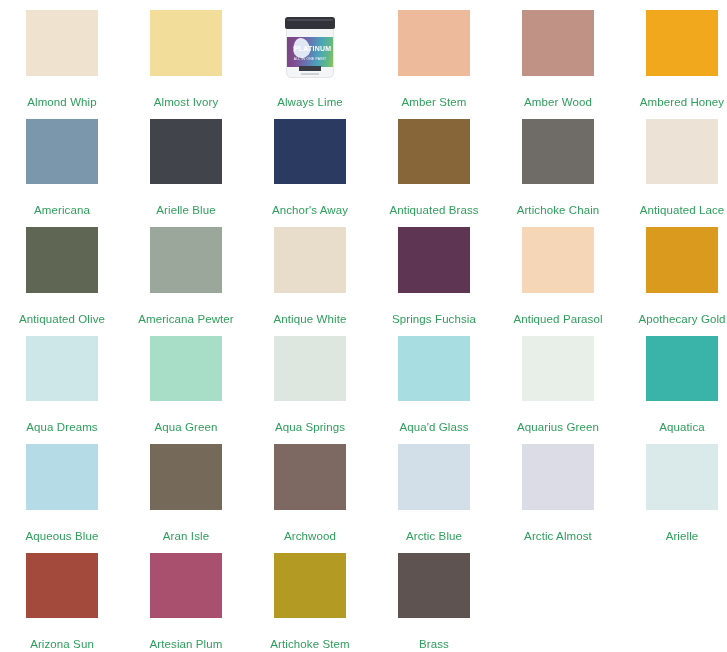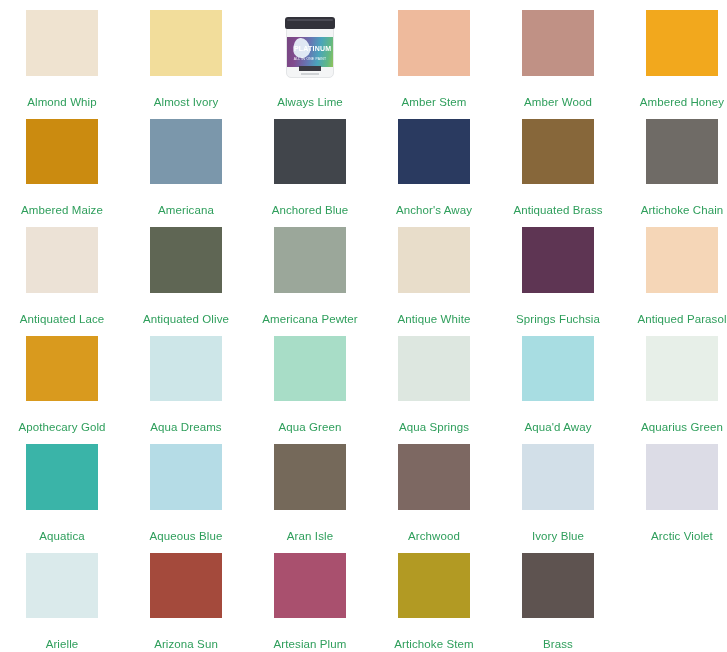--- a/index.html
+++ b/index.html
@@ -183,30 +183,26 @@
     </div>
     <div class="cell">
       <div class="swatch" style="background: rgb(192, 145, 133);"></div>
       <div class="label">Amber Wood</div>
     </div>
     <div class="cell">
       <div class="swatch" style="background: rgb(242, 168, 29);"></div>
       <div class="label">Ambered Honey</div>
     </div>
     <div class="cell">
-      <div class="swatch" style="background: rgb(203, 139, 16);"></div>
-      <div class="label">Ambered Maize</div>
-    </div>
-    <div class="cell">
       <div class="swatch" style="background: rgb(123, 151, 171);"></div>
       <div class="label">Americana</div>
     </div>
     <div class="cell">
       <div class="swatch" style="background: rgb(65, 69, 75);"></div>
-      <div class="label">Anchored Blue</div>
+      <div class="label">Arielle Blue</div>
     </div>
     <div class="cell">
       <div class="swatch" style="background: rgb(42, 58, 96);"></div>
       <div class="label">Anchor's Away</div>
     </div>
     <div class="cell">
       <div class="swatch" style="background: rgb(135, 103, 58);"></div>
       <div class="label">Antiquated Brass</div>
     </div>
     <div class="cell">
@@ -248,21 +244,21 @@
     <div class="cell">
       <div class="swatch" style="background: rgb(168, 221, 199);"></div>
       <div class="label">Aqua Green</div>
     </div>
     <div class="cell">
       <div class="swatch" style="background: rgb(221, 231, 224);"></div>
       <div class="label">Aqua Springs</div>
     </div>
     <div class="cell">
       <div class="swatch" style="background: rgb(168, 221, 226);"></div>
-      <div class="label">Aqua'd Away</div>
+      <div class="label">Aqua'd Glass</div>
     </div>
     <div class="cell">
       <div class="swatch" style="background: rgb(231, 239, 232);"></div>
       <div class="label">Aquarius Green</div>
     </div>
     <div class="cell">
       <div class="swatch" style="background: rgb(58, 180, 168);"></div>
       <div class="label">Aquatica</div>
     </div>
     <div class="cell">
@@ -272,25 +268,25 @@
     <div class="cell">
       <div class="swatch" style="background: rgb(117, 105, 90);"></div>
       <div class="label">Aran Isle</div>
     </div>
     <div class="cell">
       <div class="swatch" style="background: rgb(125, 104, 98);"></div>
       <div class="label">Archwood</div>
     </div>
     <div class="cell">
       <div class="swatch" style="background: rgb(210, 223, 232);"></div>
-      <div class="label">Ivory Blue</div>
+      <div class="label">Arctic Blue</div>
     </div>
     <div class="cell">
       <div class="swatch" style="background: rgb(220, 220, 230);"></div>
-      <div class="label">Arctic Violet</div>
+      <div class="label">Arctic Almost</div>
     </div>
     <div class="cell">
       <div class="swatch" style="background: rgb(218, 234, 235);"></div>
       <div class="label">Arielle</div>
     </div>
     <div class="cell">
       <div class="swatch" style="background: rgb(164, 74, 60);"></div>
       <div class="label">Arizona Sun</div>
     </div>
     <div class="cell">

